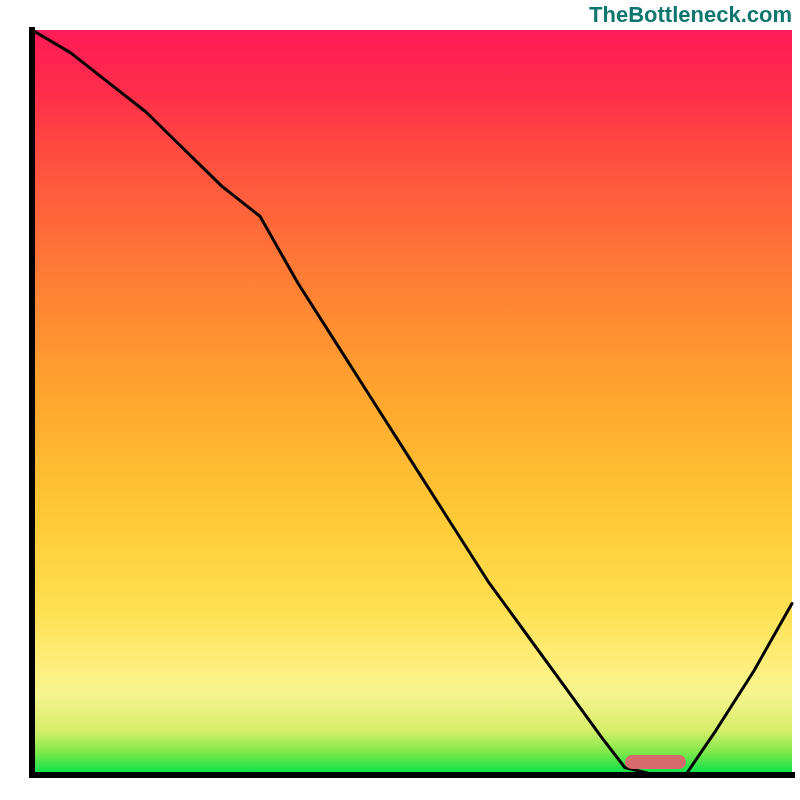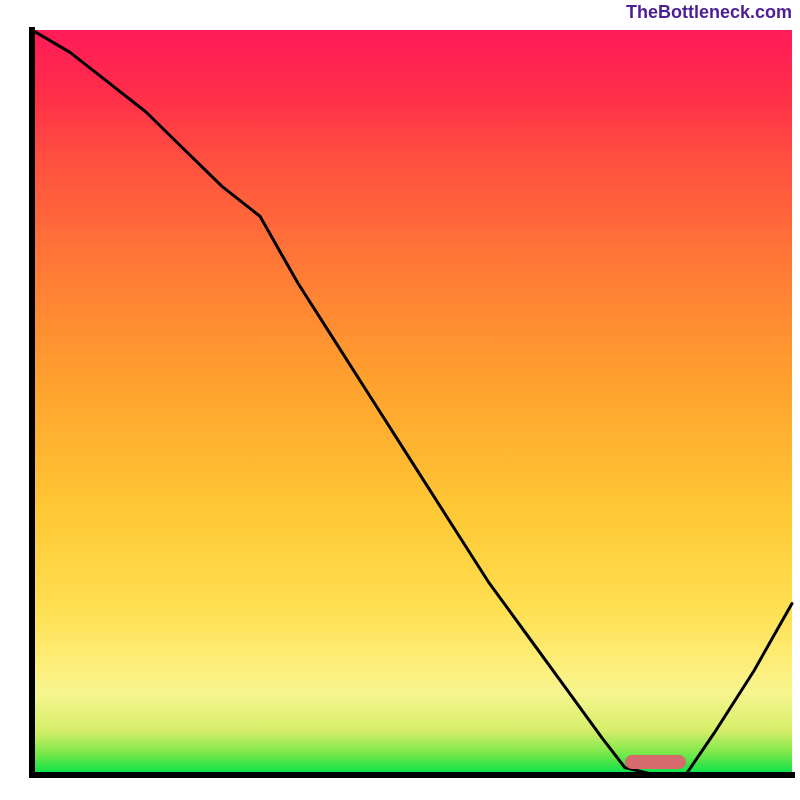--- a/index.html
+++ b/index.html
@@ -12,23 +12,23 @@
   }
   .container {
     width: 800px;
     height: 800px;
     position: relative;
   }
   .watermark {
     position: absolute;
     top: 2px;
     right: 8px;
-    font-size: 18px;
+    font-size: 22px;
     font-weight: bold;
-    color: #4c1d95;
+    color: #0f766e;
     z-index: 10;
   }
   .plot-area {
     position: absolute;
     left: 32px;
     top: 30px;
     width: 760px;
     height: 745px;
     box-sizing: border-box;
   }

